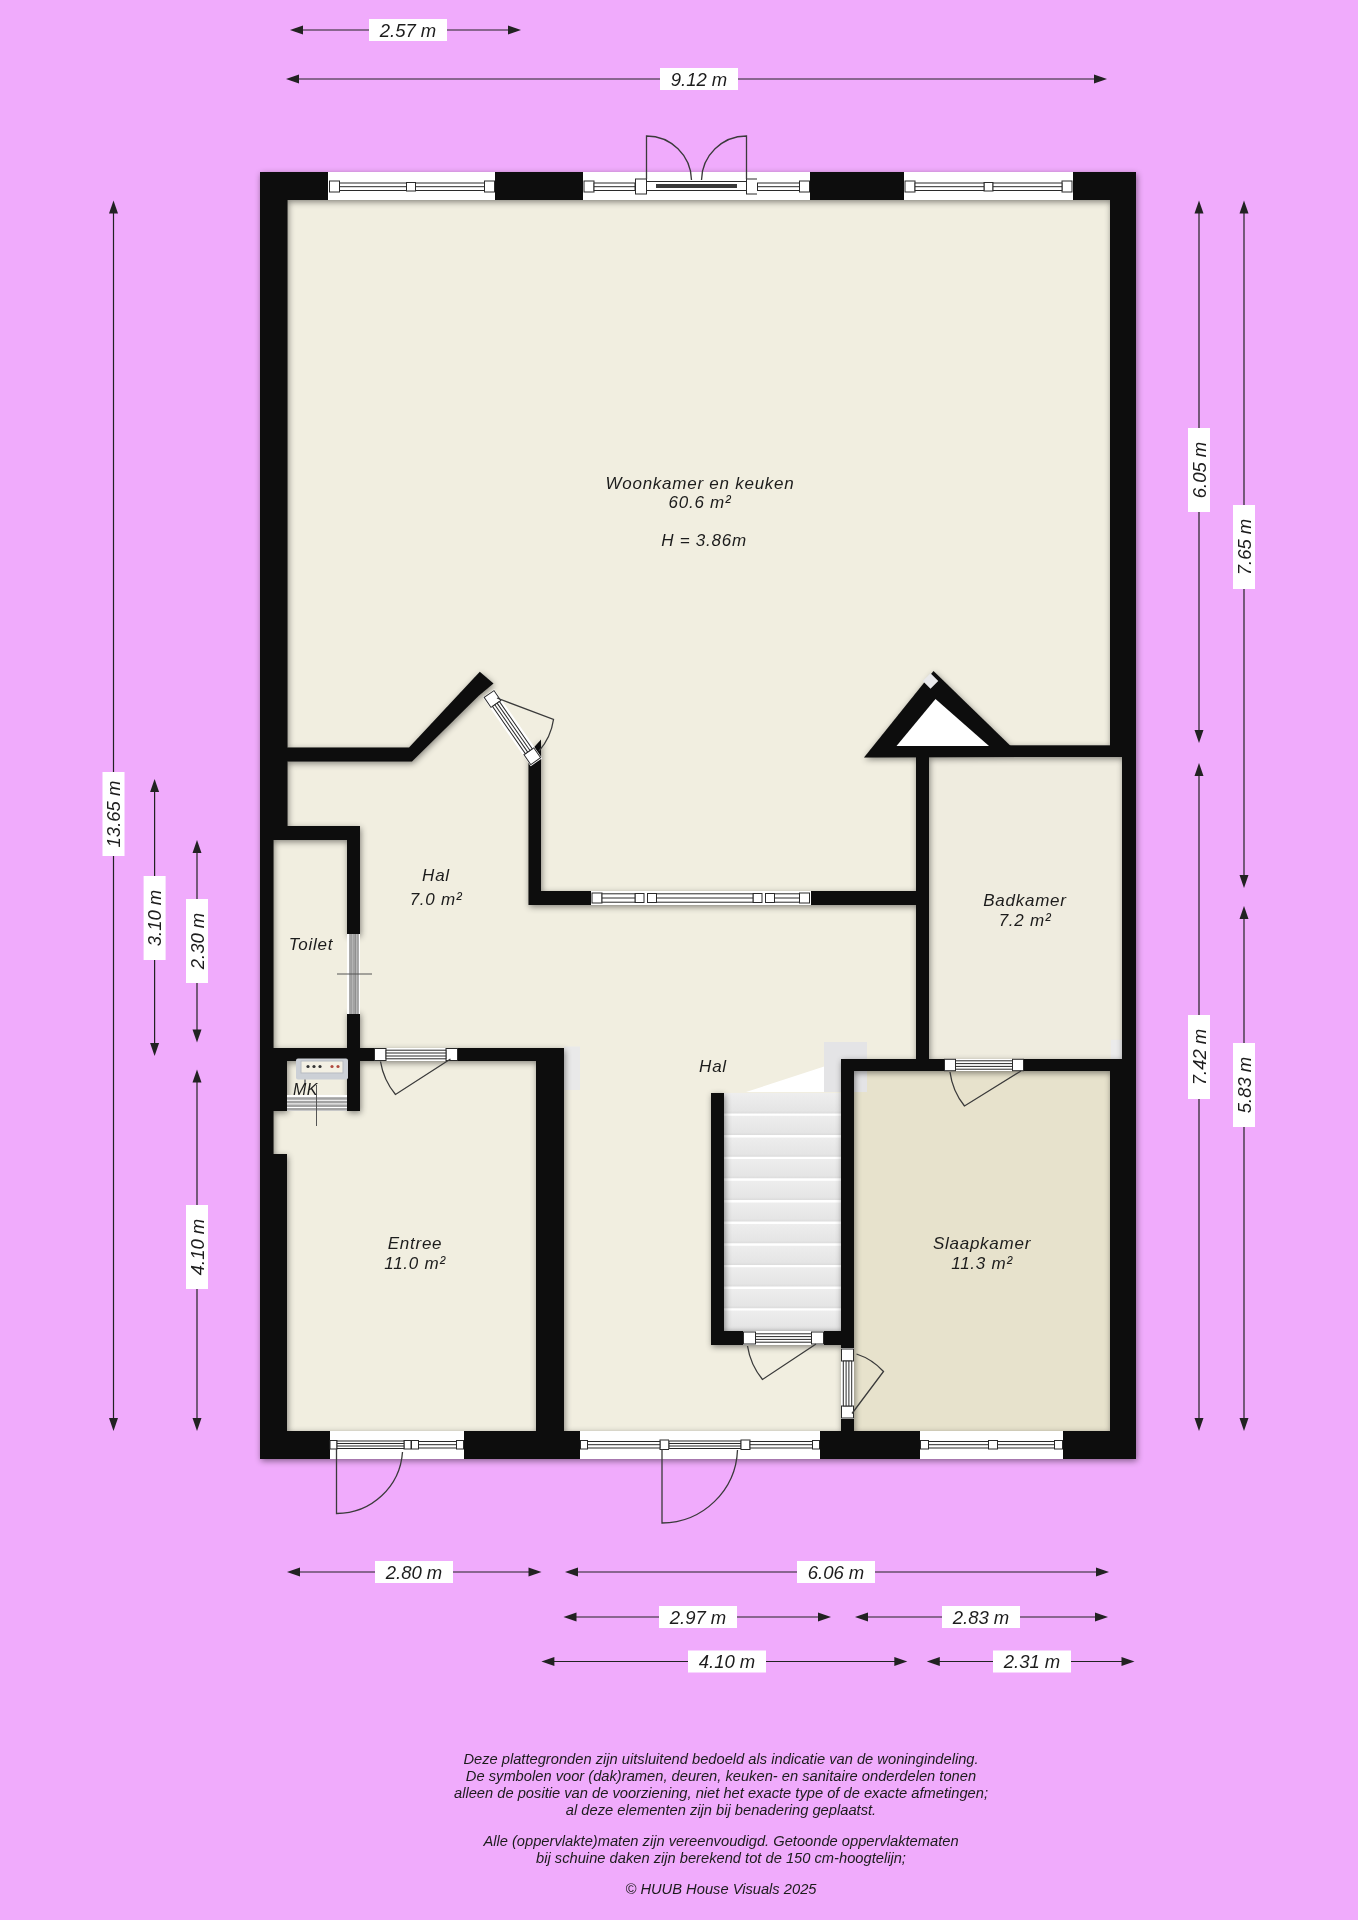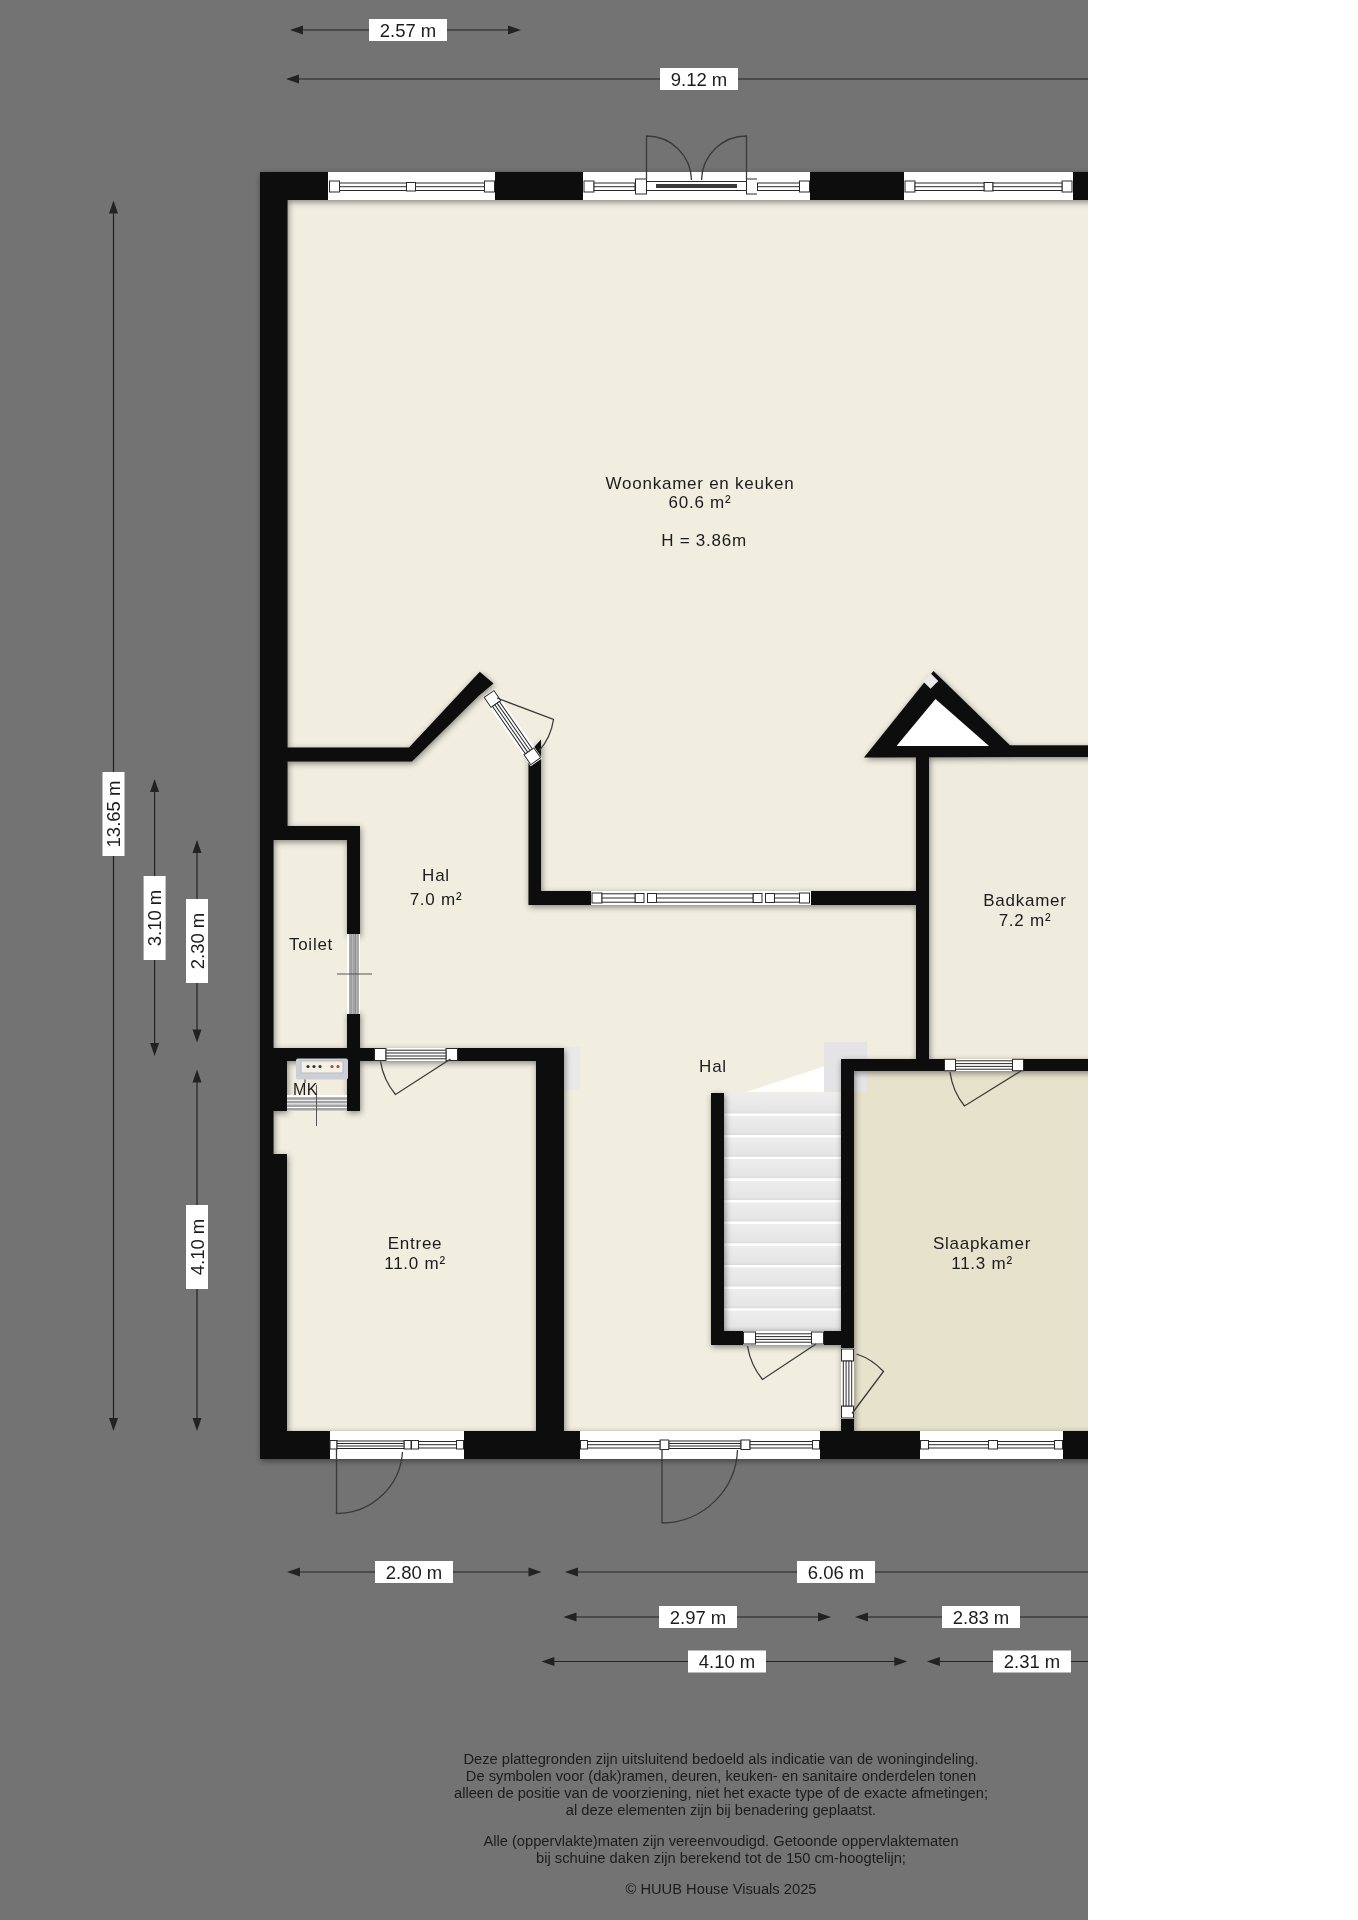--- a/index.html
+++ b/index.html
@@ -1,17 +1,17 @@
 <!DOCTYPE html>
 <html><head>
 <meta charset="utf-8">
 <style>
   html,body{margin:0;padding:0;background:#ffffff;}
-  #page{position:relative;width:1088px;height:1920px;background:#737373;overflow:hidden;
-        font-family:"Liberation Sans", sans-serif;}
+  #page{position:relative;width:1358px;height:1920px;background:#f0abfc;overflow:hidden;
+        font-family:"Liberation Sans", sans-serif;font-style:italic;}
   svg{display:block;}
   text{font-family:"Liberation Sans", sans-serif;fill:#1c1c1c;}
 </style>
 </head>
 <body>
 <div id="page">
 <svg width="1358" height="1920" viewBox="0 0 1358 1920">
 <defs>
   <linearGradient id="stepGrad" x1="0" y1="0" x2="0" y2="1">
     <stop offset="0" stop-color="#eeeeee"></stop>

